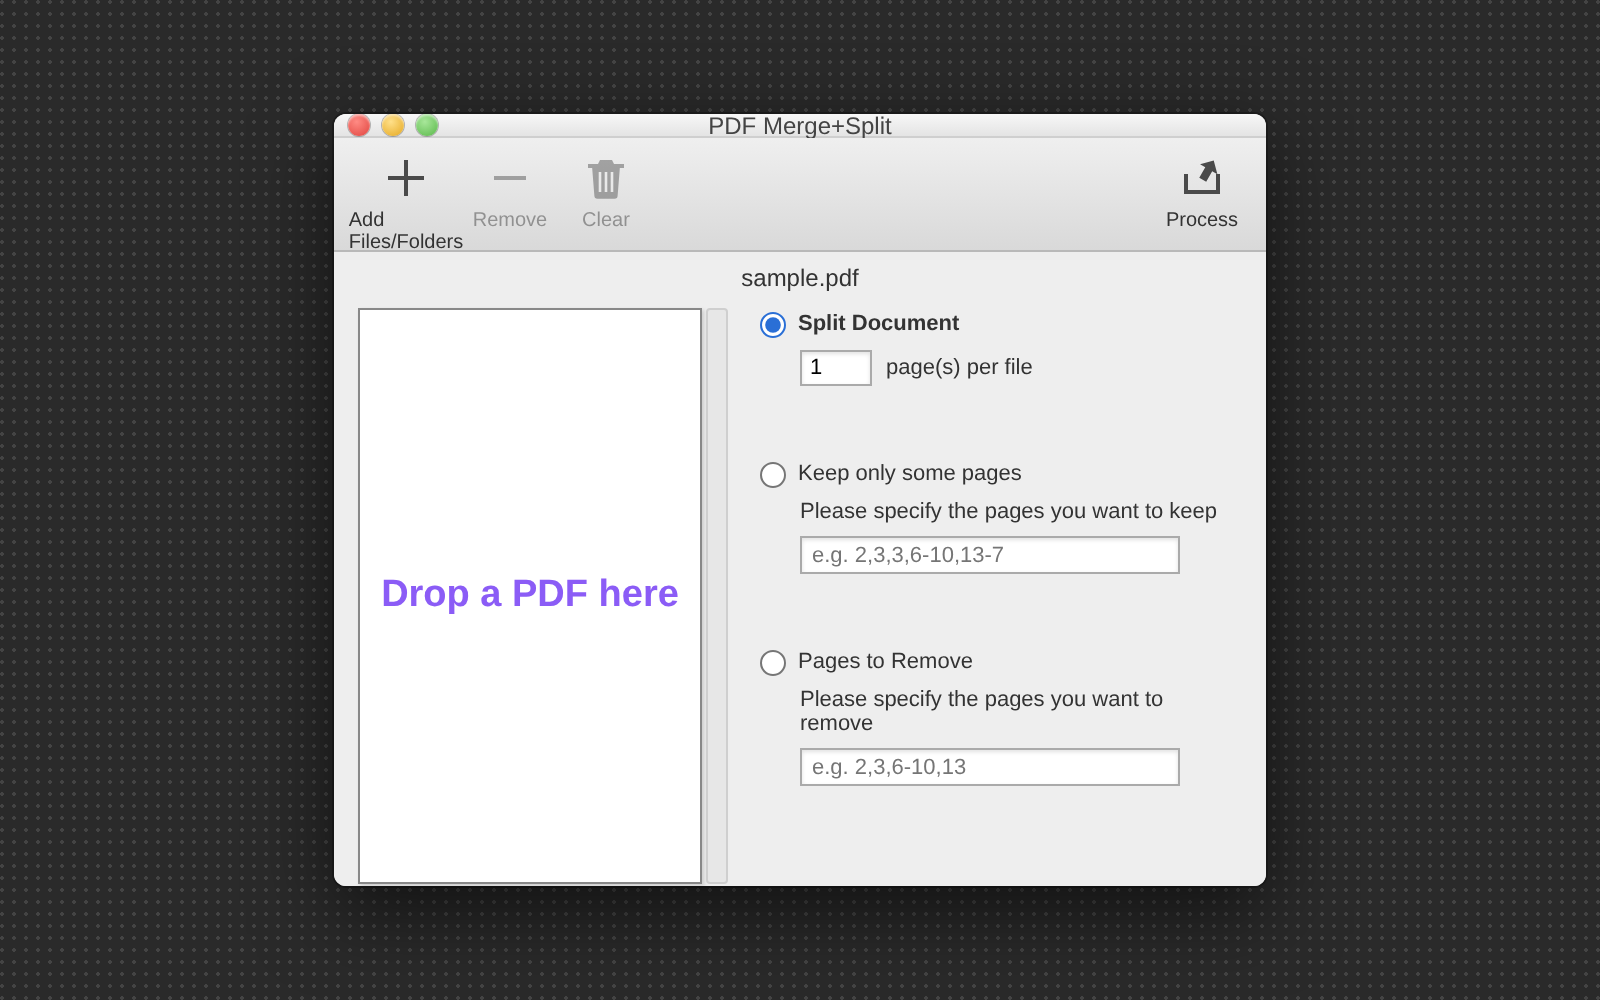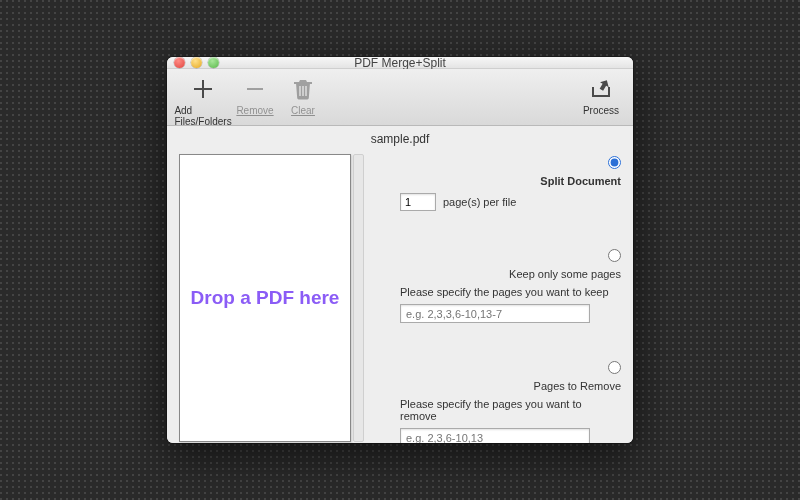--- a/index.html
+++ b/index.html
@@ -45,21 +45,21 @@
       height: 57px;
       background: linear-gradient(#efefef, #d9d9d9);
       border-bottom: 1px solid #b9b9b9;
       display: flex; align-items: flex-start; padding: 6px 8px 16px;
       position: relative;
     }
     .tb-btn { display: flex; flex-direction: column; align-items: center; width: 56px; cursor: default; }
     .tb-btn.small { width: 48px; }
     .tb-icon { height: 28px; display: flex; align-items: center; justify-content: center; }
     .tb-label { font-size: 10px; margin-top: 2px; color: #333; }
-    .tb-inactive { opacity: .45; text-decoration: underline; }
+    .tb-inactive { opacity: .45; }
     .tb-spacer { flex: 1; }
 
     .content {
       flex: 1; background: #eeeeee; position: relative;
       padding: 6px 12px 6px 12px;
     }
     .filename {
       position: absolute; left: 0; right: 0; top: 6px; text-align: center;
       font-size: 12px; color: #333;
     }
@@ -74,21 +74,21 @@
       font-size: 19px; font-weight: 700; color: #8b5cf6; font-family: Arial, sans-serif;
     }
     .scrollbar {
       width: 11px; height: 288px; background: #e7e7e7;
       border: 1px solid #cfcfcf; border-radius: 2px; position: relative;
     }
     .options { flex: 1; padding-left: 6px; padding-top: 2px; }
     .curpage { font-size: 11px; margin-bottom: 14px; }
     .opt { margin-bottom: 38px; }
     .opt:last-child { margin-bottom: 0; }
-    .radio-row { display: flex; align-items: flex-end; gap: 6px; font-weight: 600; font-size: 11px; margin-bottom: 6px; flex-direction: column; }
+    .radio-row { display: flex; align-items: flex-start; gap: 6px; font-weight: 600; font-size: 11px; margin-bottom: 6px; }
     .radio-row.normal { font-weight: 400; }
     input[type="radio"] { width: 13px; height: 13px; accent-color: #2a6fd6; }
     .sub { margin-left: 20px; font-size: 11px; color: #333; }
     .pagesper { display: flex; align-items: center; gap: 7px; }
     .numbox {
       width: 36px; height: 18px; border: 1px solid #aaa; background: #fff;
       padding: 0 4px; font-size: 11px; box-shadow: inset 0 1px 2px rgba(0,0,0,.12);
     }
     .hint { font-size: 11px; color: #333; margin-top: 6px; }
     .txtfield {

